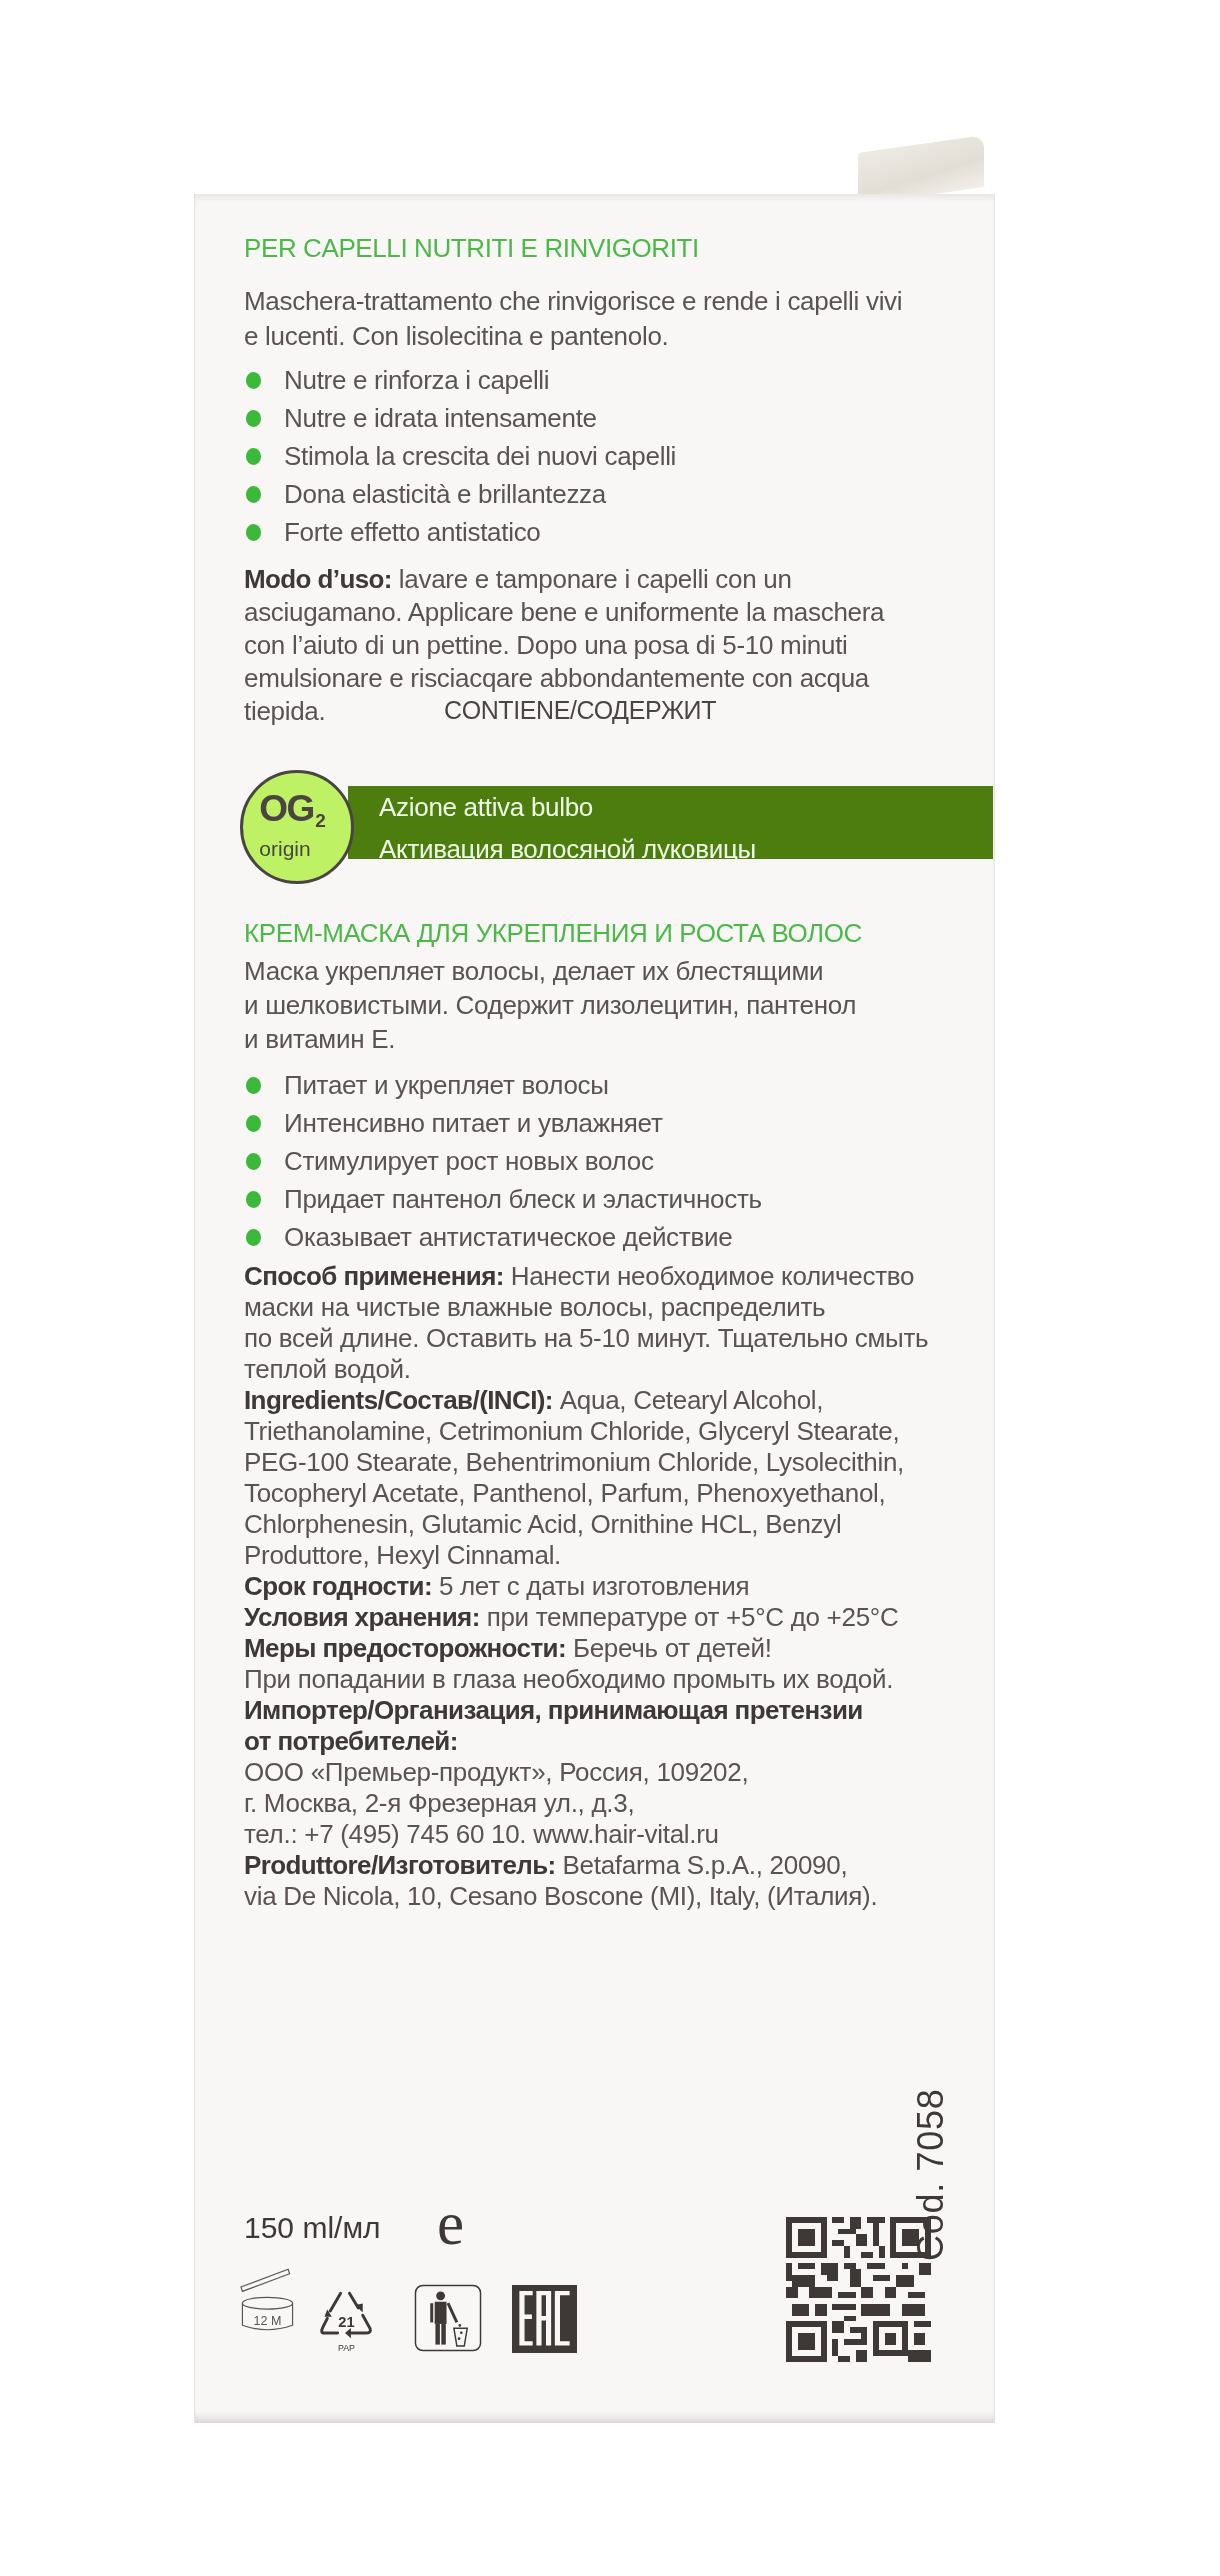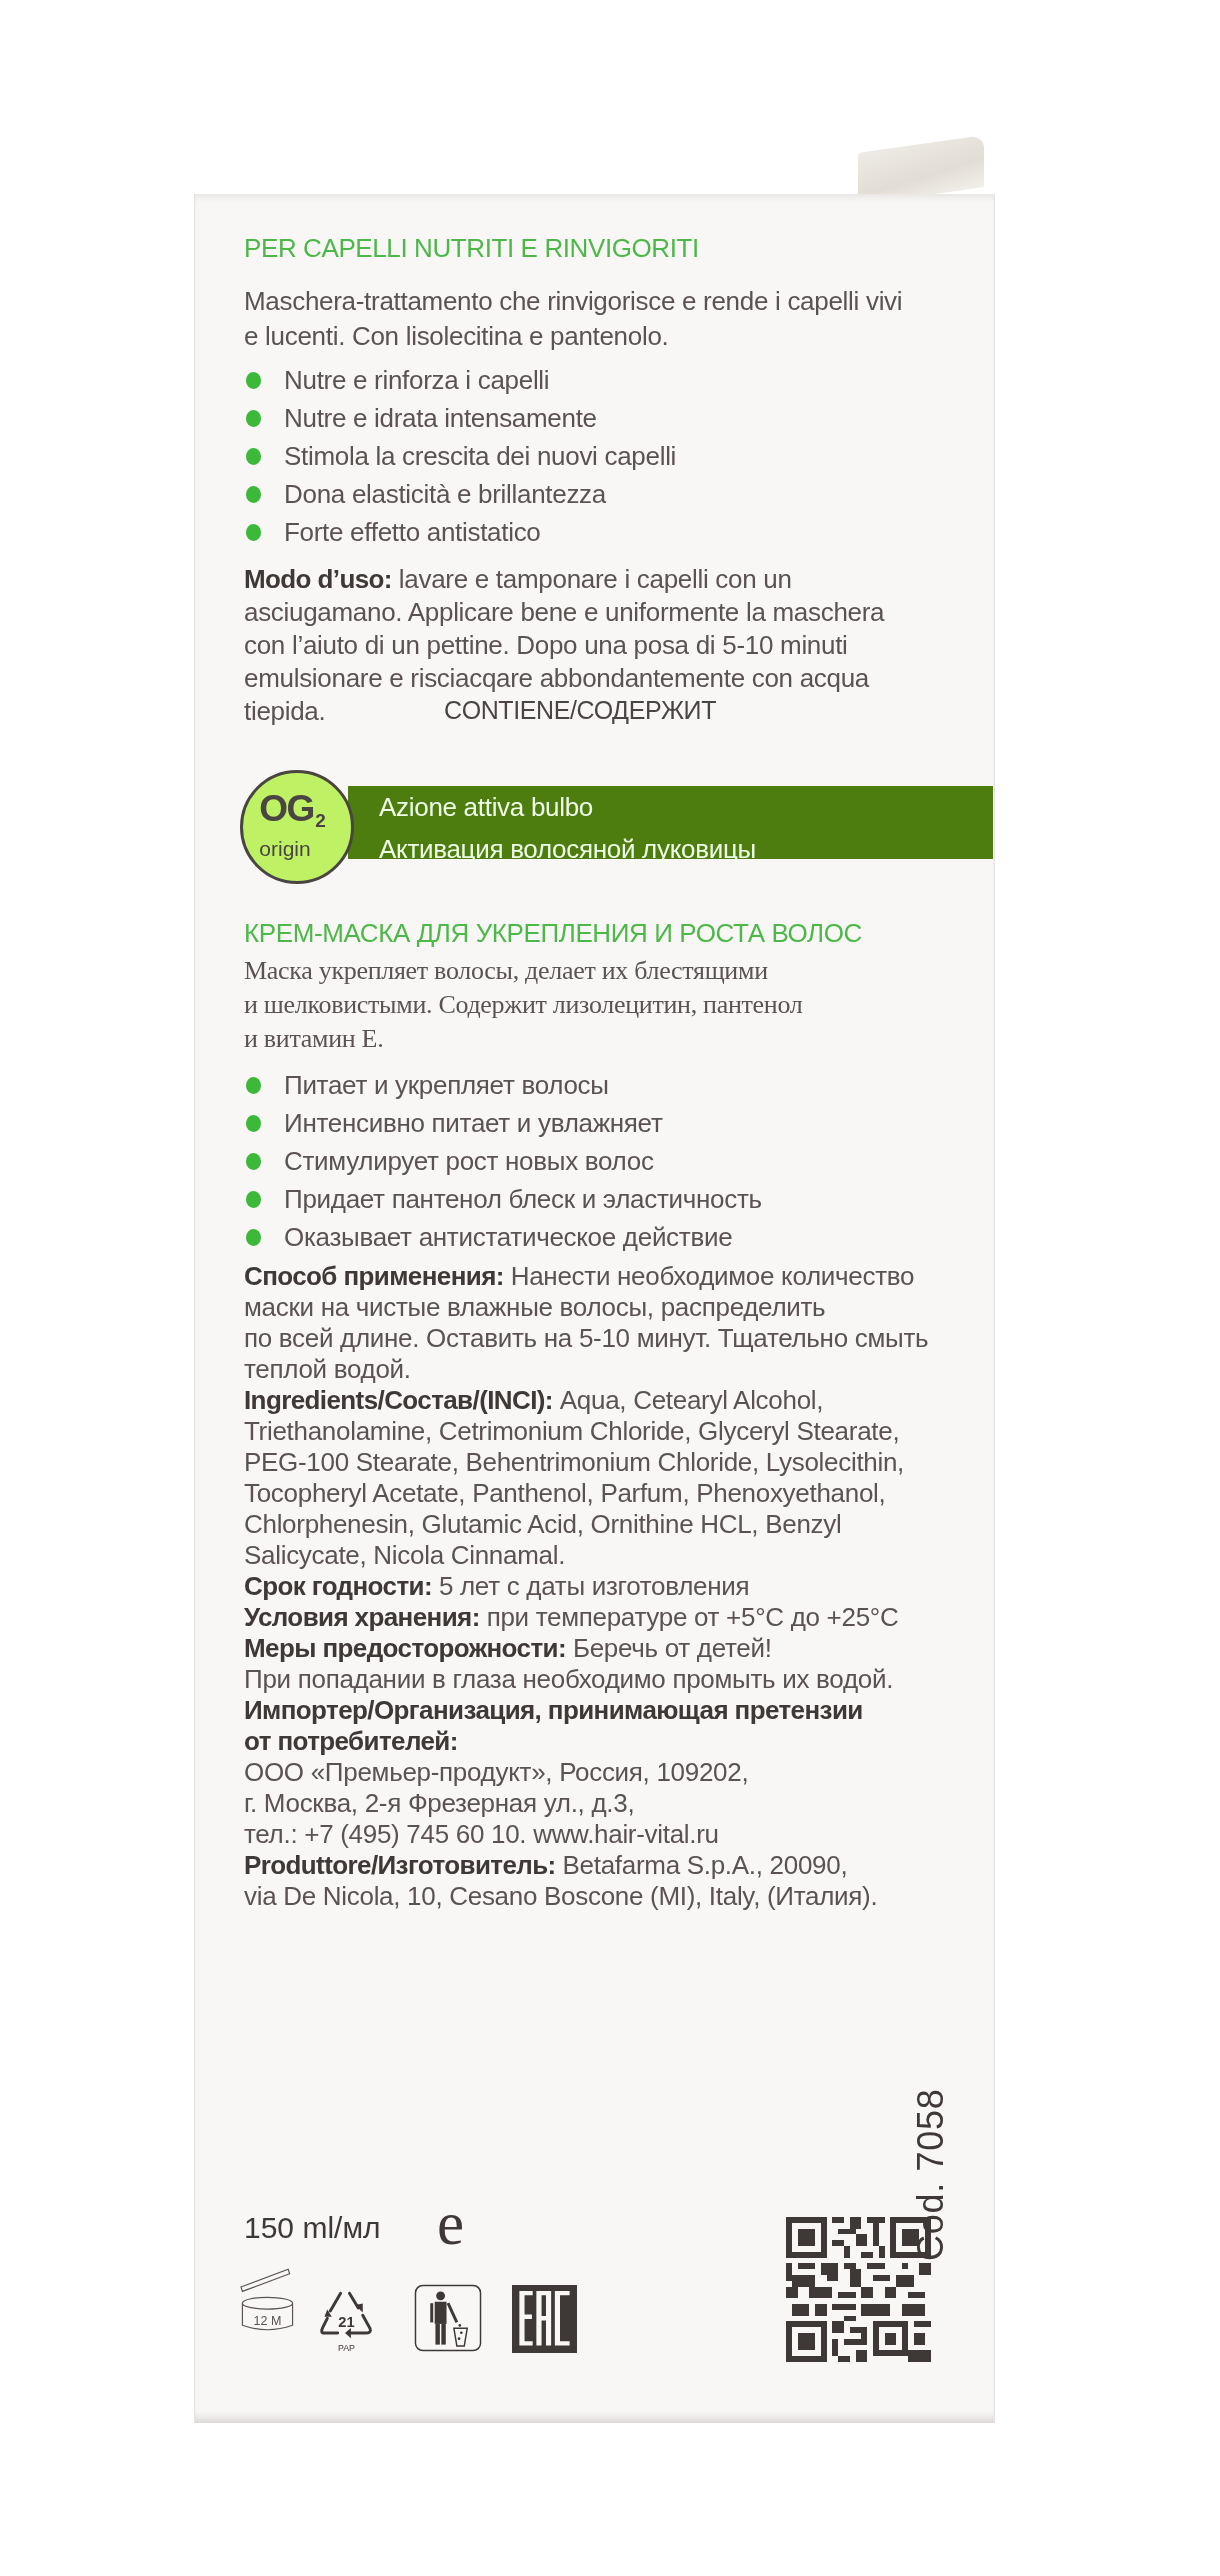--- a/index.html
+++ b/index.html
@@ -82,21 +82,21 @@
   <div class="l1">Azione attiva bulbo</div>
   <div class="l2">Активация волосяной луковицы</div>
 </div>
 <div class="og-circle">
   <div class="og"><span>OG</span><sub>2</sub></div>
   <div class="origin">origin</div>
 </div>
 
 <div class="text-block" style="top:916px;">
   <div class="green-head">КРЕМ-МАСКА ДЛЯ УКРЕПЛЕНИЯ И РОСТА ВОЛОС</div>
-  <div class="para" style="margin-top:3px; line-height:34px;font-family:Liberation Serif, serif;">
+  <div class="para" style="margin-top:3px; line-height:34px;">
     <div>Маска укрепляет волосы, делает их блестящими</div>
     <div>и шелковистыми. Содержит лизолецитин, пантенол</div>
     <div>и витамин Е.</div>
   </div>
   <ul class="bullets" style="margin-top:10.4px;">
     <li>Питает и укрепляет волосы</li>
     <li>Интенсивно питает и увлажняет</li>
     <li>Стимулирует рост новых волос</li>
     <li>Придает пантенол блеск и эластичность</li>
     <li>Оказывает антистатическое действие</li>
@@ -105,21 +105,21 @@
     <div><b class="lbl">Способ применения:</b><span> Нанести необходимое количество</span></div>
     <div>маски на чистые влажные волосы, распределить</div>
     <div>по всей длине. Оставить на 5-10 минут. Тщательно смыть</div>
     <div>теплой водой.</div>
 
     <div><b class="lbl">Ingredients/Состав/(INCI):</b><span> Aqua, Cetearyl Alcohol,</span></div>
     <div>Triethanolamine, Cetrimonium Chloride, Glyceryl Stearate,</div>
     <div>PEG-100 Stearate, Behentrimonium Chloride, Lysolecithin,</div>
     <div>Tocopheryl Acetate, Panthenol, Parfum, Phenoxyethanol,</div>
     <div>Chlorphenesin, Glutamic Acid, Ornithine HCL, Benzyl</div>
-    <div>Salicycate, Nicola Cinnamal.</div>
+    <div>Produttore, Hexyl Cinnamal.</div>
 
     <div><b class="lbl">Срок годности:</b><span> 5 лет с даты изготовления</span></div>
     <div><b class="lbl">Условия хранения:</b><span> при температуре от +5°С до +25°С</span></div>
     <div><b class="lbl">Меры предосторожности:</b><span> Беречь от детей!</span></div>
     <div>При попадании в глаза необходимо промыть их водой.</div>
 
     <div><b class="lbl">Импортер/Организация, принимающая претензии</b></div>
     <div><b class="lbl">от потребителей:</b></div>
     <div>ООО «Премьер-продукт», Россия, 109202,</div>
     <div>г. Москва, 2-я Фрезерная ул., д.3,</div>

